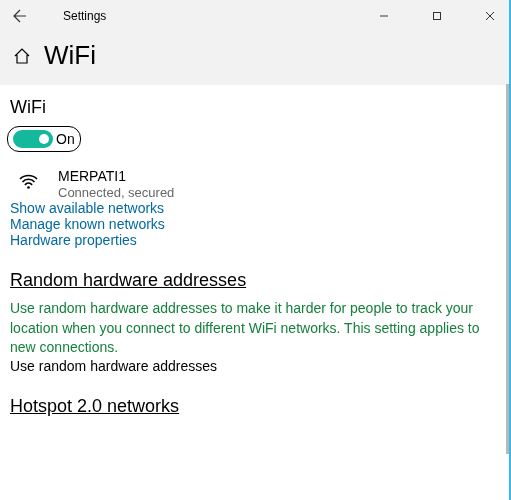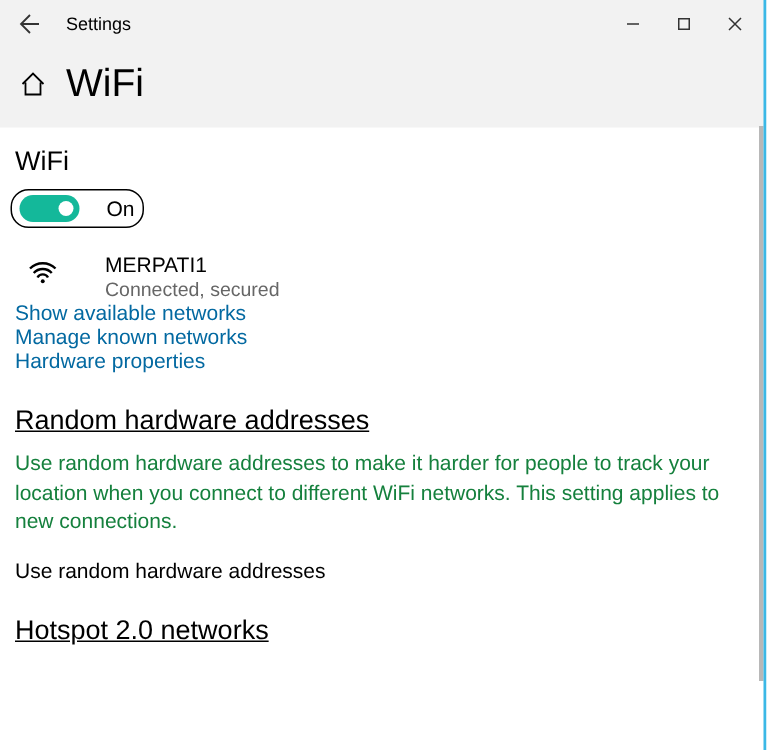--- a/index.html
+++ b/index.html
@@ -12,20 +12,21 @@
     height: 500px;
     overflow: hidden;
     position: relative;
   }
   .titlebar {
     height: 32px;
     background: #f2f2f2;
     display: flex;
     align-items: center;
     padding: 0 4px;
+    gap: 19px;
   }
   .titlebar .back {
     width: 32px; height: 32px;
     display: flex; align-items: center; justify-content: center;
     color: #333;
   }
   .titlebar .title {
     font-size: 12px;
     margin-left: 8px;
     color: #000;
@@ -58,21 +59,21 @@
   }
   .section-title {
     font-size: 18px;
     font-weight: 400;
     margin-bottom: 8px;
   }
   .section-title.mt { margin-top: 22px; text-decoration: underline; }
   .toggle-row {
     display: inline-flex;
     align-items: center;
-    gap: 18px;
+    gap: 3px;
     padding: 3px 5px;
     margin-left: -3px;
     border-radius: 12px;
   }
   .highlight-box {
     border: 1.5px solid #000;
   }
   .toggle {
     width: 40px; height: 18px;
     border-radius: 9px;
@@ -82,41 +83,41 @@
   .toggle.off { background: #fff; border: 1.5px solid #000; }
   .toggle .knob {
     width: 10px; height: 10px; border-radius: 50%;
     position: absolute; top: 50%; transform: translateY(-50%);
   }
   .toggle.on .knob { background: #fff; right: 4px; }
   .toggle.off .knob { background: #000; left: 3px; }
   .toggle-label { font-size: 14px; }
   .network {
     display: flex; align-items: flex-start;
-    gap: 30px;
+    gap: 18px;
     margin-top: 16px;
     padding-left: 6px;
   }
   .network .ssid { font-size: 14px; }
   .network .status { font-size: 13px; color: #666; margin-top: 1px; }
   .link {
     display: block;
     color: #0369a1;
     font-size: 14px;
     margin-top: 0;
   }
   .desc {
     font-size: 14px;
     color: #15803d;
     line-height: 1.4;
     margin-top: 6px;
   }
   .sublabel {
     font-size: 14px;
-    margin-top: 14px;
+    margin-top: 0;
     margin-bottom: 6px;
   }
   .scrollbar {
     position: absolute;
     right: 2px;
     top: 84px;
     width: 3px;
     height: 370px;
     background: #b8b8b8;
   }

